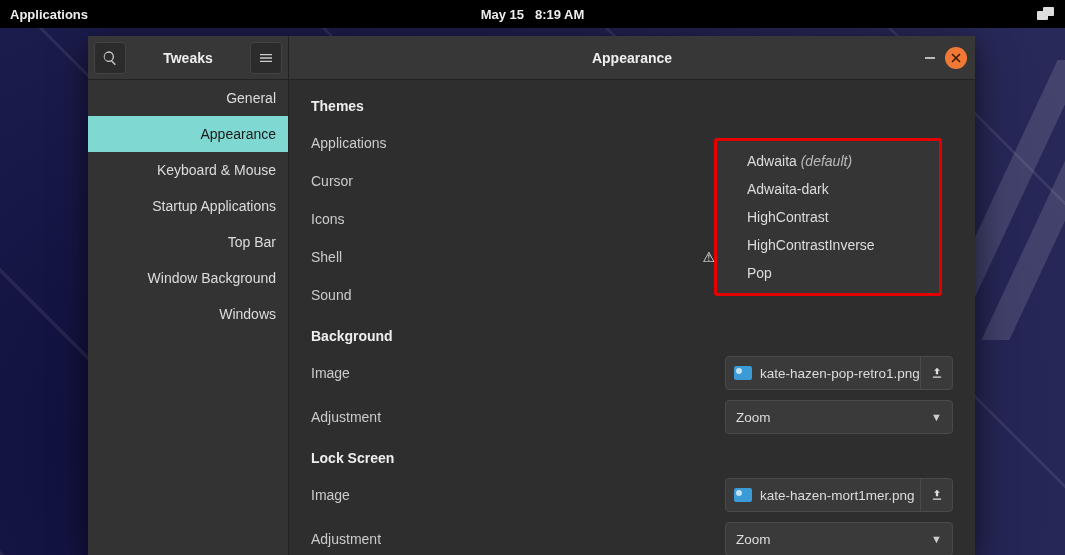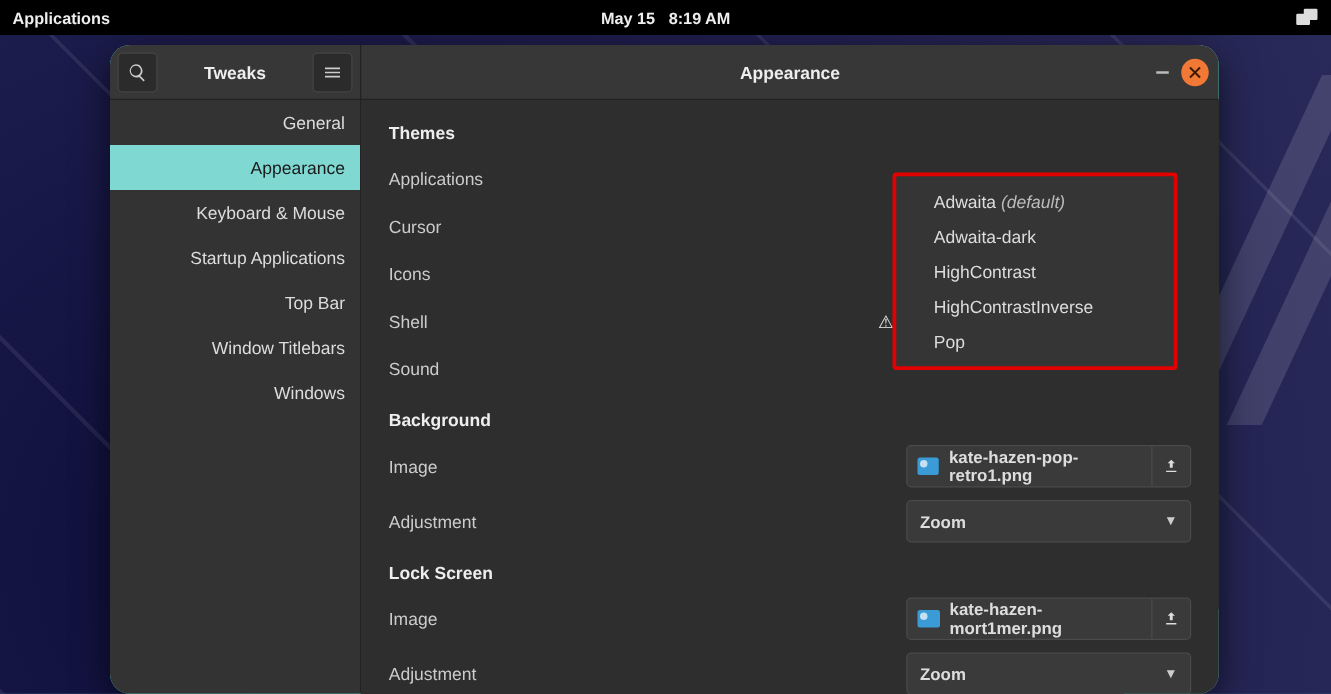--- a/index.html
+++ b/index.html
@@ -30,21 +30,21 @@
 .topbar .right { margin-left: auto; display:flex; align-items:center; }
 .tray-icon { width:18px; height:14px; position:relative; }
 .tray-icon::before, .tray-icon::after { content:""; position:absolute; background:#ddd; border-radius:1px; }
 .tray-icon::before { width:11px; height:9px; left:0; top:4px; }
 .tray-icon::after { width:11px; height:9px; left:6px; top:0; }
 
 
 .window {
   position: absolute; left: 88px; top: 36px;
   width: 887px; height: 519px;
-  background: #5eead4; border-radius: 16px;
+  background: #4c1d95; border-radius: 0;
   box-shadow: 0 8px 30px rgba(0,0,0,0.6);
   display: flex; overflow: hidden;
 }
 
 
 .header-left {
   width: 200px; height: 44px;
   background: #373737; border-bottom: 1px solid #222;
   display: flex; align-items: center; padding: 0 6px;
   position: absolute; left:0; top:0;
@@ -111,21 +111,21 @@
 .filebtn { padding:0 0 0 8px; }
 .filebtn .imgicon {
   width:18px; height:14px; background:#3a9bd6; border-radius:2px; margin-right:8px; position:relative;
 }
 .filebtn .imgicon::after{ content:""; position:absolute; width:6px; height:6px; border-radius:50%; background:#fff; left:2px; top:2px; opacity:.7;}
 .filebtn .upload {
   width:32px; height:100%; border-left:1px solid #4a4a4a; margin-left:auto;
   display:flex; align-items:center; justify-content:center;
 }
 .filebtn .upload svg { width:14px; height:14px; fill:#ddd; }
-.row .right-widget { margin-left:auto;font-weight:bold; }
+.row .right-widget { margin-left:auto; }
 
 svg.icon { width:16px; height:16px; fill:#ccc; }
 </style>
 </head>
 <body>
 
 <div class="wallpaper"></div>
 
 <div class="topbar">
   <span>Applications</span>
@@ -167,21 +167,21 @@
       </div>
     </div>
   </div>
 
   <div class="sidebar">
     <div class="side-item">General</div>
     <div class="side-item active">Appearance</div>
     <div class="side-item">Keyboard &amp; Mouse</div>
     <div class="side-item">Startup Applications</div>
     <div class="side-item">Top Bar</div>
-    <div class="side-item">Window Titlebars</div>
+    <div class="side-item">Window Background</div>
     <div class="side-item">Windows</div>
   </div>
 
   <div class="content">
 
     <div class="section-label">Themes</div>
     <div class="row">
         <span class="label">Applications</span>
       </div>
     <div class="row">

